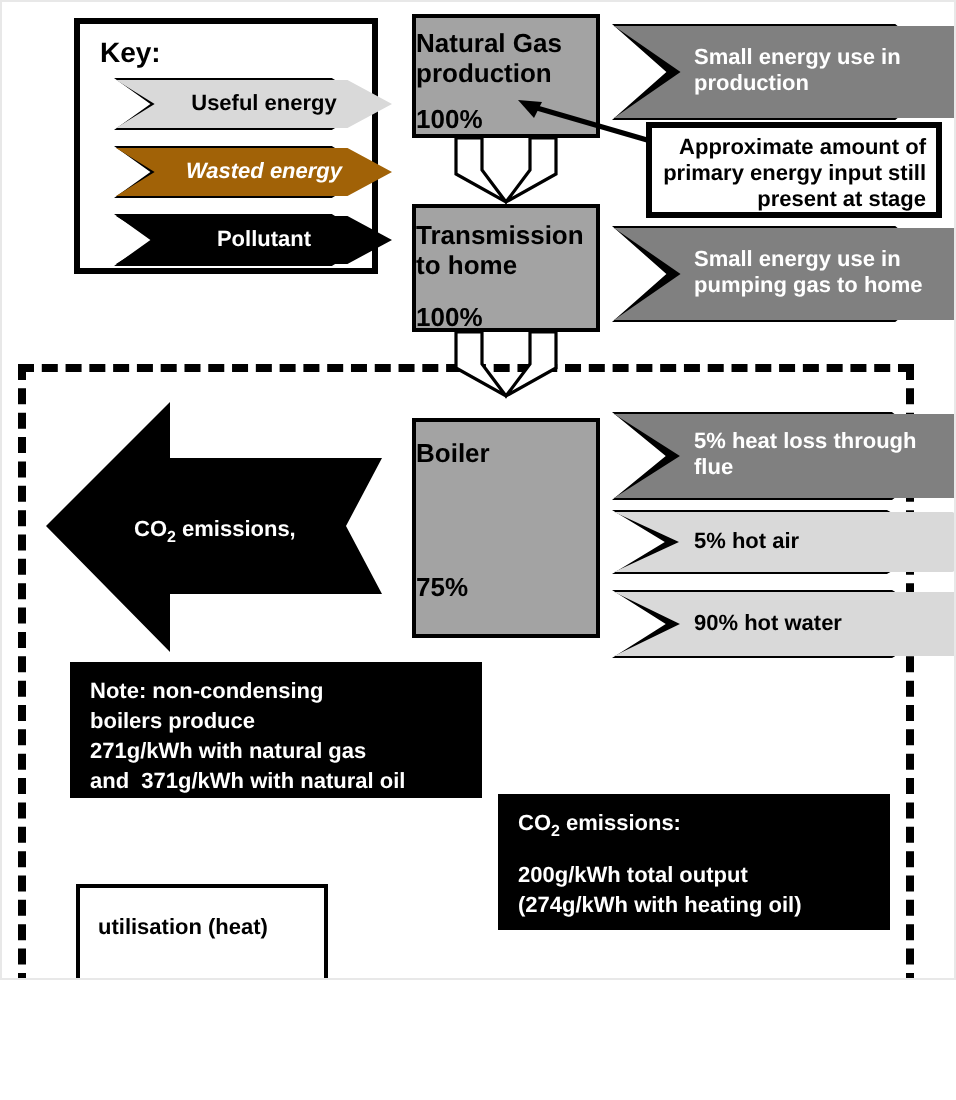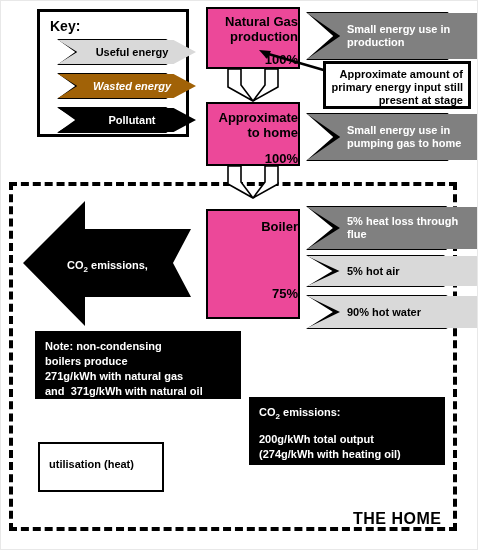--- a/index.html
+++ b/index.html
@@ -3,21 +3,21 @@
 <meta charset="utf-8">
 <style>
   html, body {
     margin: 0;
     padding: 0;
     background: #ffffff;
   }
   #canvas {
     position: relative;
     width: 478px;
-    height: 550px;
+    height: 490px;
     background: #ffffff;
     border: 1px solid #e8e8e8;
     box-sizing: border-box;
     font-family: "Liberation Sans", sans-serif;
     overflow: hidden;
   }
   .abs { position: absolute; box-sizing: border-box; }
 
   
   #key-box {
@@ -47,22 +47,22 @@
   .key-arrow-outline {
     position: absolute; left: 17px; width: 130px; height: 26px;
     background: #000;
     clip-path: polygon(0% 0%, 78% 0%, 78% -18%, 100% 50%, 78% 118%, 78% 100%, 0% 100%, 14% 50%);
     -webkit-clip-path: polygon(0% 0%, 78% 0%, 78% -18%, 100% 50%, 78% 118%, 78% 100%, 0% 100%, 14% 50%);
   }
 
   
   .proc-box {
     border: 2px solid #000;
-    background: #ec4899;
-    text-align: right;
+    background: #a3a3a3;
+    text-align: left;
     color: #000;
   }
   .proc-title { font-size: 13px; font-weight: bold; line-height: 15px; }
   .proc-pct { font-size: 13px; font-weight: bold; }
 
   #box-gas { left: 205px; top: 6px; width: 94px; height: 62px; }
   #box-gas .proc-title { margin-top: 5px; }
   #box-gas .proc-pct { margin-top: 8px; }
 
   #box-trans { left: 205px; top: 101px; width: 94px; height: 64px; }
@@ -202,21 +202,21 @@
   <div id="box-gas" class="abs proc-box">
     <div class="proc-title">
       <span>Natural Gas</span><br>
       <span>production</span>
     </div>
     <div class="proc-pct">100%</div>
   </div>
 
   <div id="box-trans" class="abs proc-box">
     <div class="proc-title">
-      <span>Approximate</span><br>
+      <span>Transmission</span><br>
       <span>to home</span>
     </div>
     <div class="proc-pct">100%</div>
   </div>
 
   <div id="box-boiler" class="abs proc-box">
     <div class="proc-title">Boiler</div>
     <div class="proc-pct">75%</div>
   </div>
 

